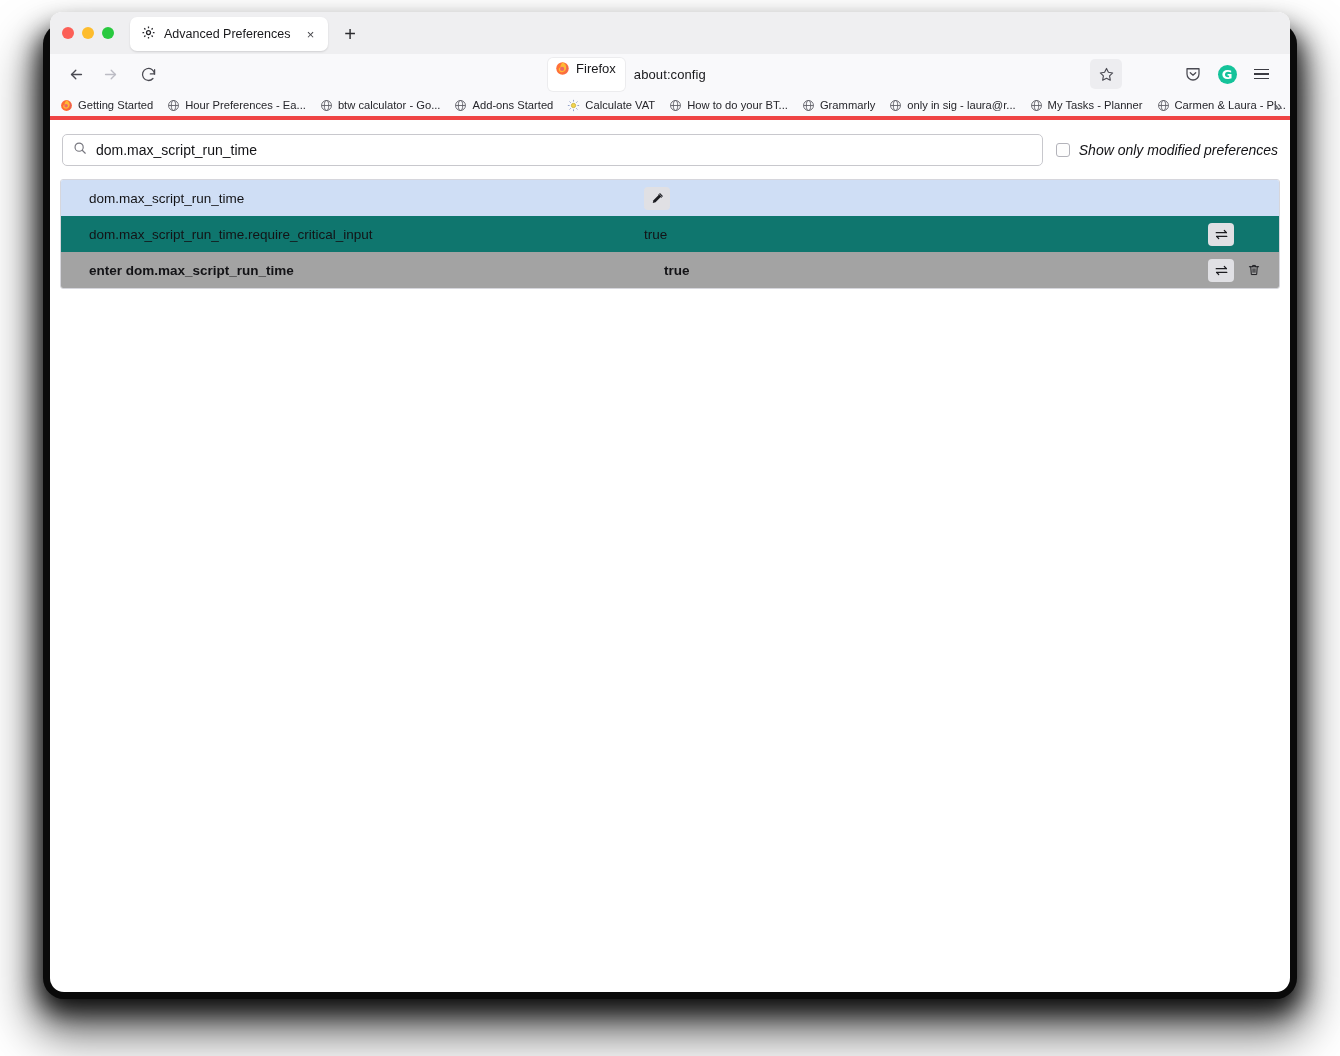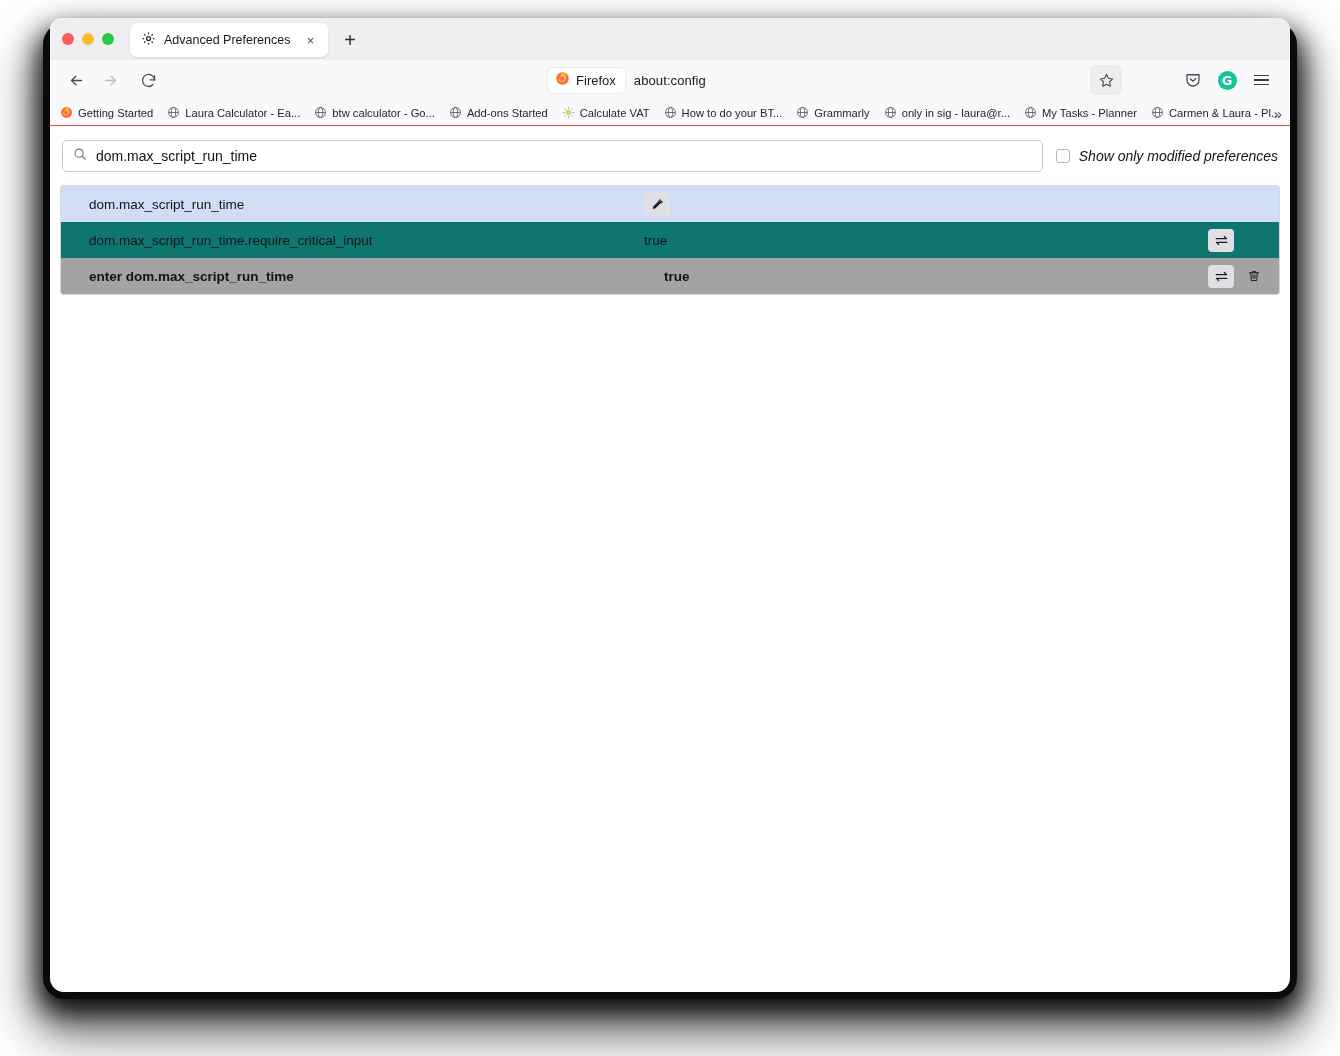--- a/index.html
+++ b/index.html
@@ -17,21 +17,21 @@
     width: 1240px; height: 962px;
     border-radius: 14px;
     background: #ffffff;
     box-shadow:
       0 0 0 7px #0a0a0a,
       0 10px 26px 10px rgba(0,0,0,0.92),
       0 26px 46px 18px rgba(0,0,0,0.55);
   }
   #browser-window {
     position: absolute;
-    left: 50px; top: 18px;
+    left: 50px; top: 12px;
     width: 1240px; height: 962px;
     border-radius: 12px;
     overflow: hidden;
     background: #ffffff;
     display: flex;
     flex-direction: column;
   }
 
   
   .tabstrip {
@@ -89,23 +89,23 @@
   }
   .navbtn.disabled { color: #bcbcc4; }
 
   .urlwrap {
     flex: 1; height: 30px;
     display: flex; align-items: center; justify-content: center;
     position: relative;
   }
   .urlinner { display: flex; align-items: center; gap: 9px; }
   .chip {
-    display: flex; align-items: center; gap: 6px;
+    display: flex; align-items: flex-start; gap: 6px;
     background: #ffffff; border-radius: 5px;
-    padding: 3px 9px 3px 7px;
+    padding: 3px 9px 11px 7px;
     box-shadow: 0 0 0 1px rgba(0,0,0,0.05);
   }
   .chip-label { font-size: 13px; color: #18181b; }
   .url-text { font-size: 13px; color: #18181b; letter-spacing: 0.1px; }
 
   .toolbar-right { display: flex; align-items: center; gap: 4px; }
   .star-btn {
     width: 32px; height: 30px; border-radius: 5px; background: #ededf0;
     display: flex; align-items: center; justify-content: center;
     margin-right: 52px;
@@ -121,21 +121,21 @@
     color: #fff; font-size: 13px; font-weight: 700;
     font-family: "DejaVu Sans", sans-serif;
   }
   .hamburger { display: flex; flex-direction: column; gap: 3px; }
   .hamburger i { display: block; width: 15px; height: 1.6px; background: #3b3b42; }
 
   
   .bookmarks {
     height: 26px;
     background: #f9f9fb;
-    border-bottom: 1px solid #ef4444;
+    border-bottom: 4px solid #ef4444;
     display: flex; align-items: center;
     padding: 0 10px 0 10px;
     gap: 14px;
     position: relative;
   }
   .bm { display: flex; align-items: center; gap: 5px; white-space: nowrap; }
   .bm-label { font-size: 11.2px; color: #26262b; }
   .bm-ico { width: 13px; height: 13px; display: block; flex: 0 0 13px; }
   .chev-more {
     position: absolute; right: 8px; top: 50%; transform: translateY(-50%);
@@ -300,21 +300,21 @@
         <span class="bm-label">Getting Started</span>
       </div>
       <div class="bm">
         <span style="display: flex;">
           <svg class="bm-ico" viewBox="0 0 24 24" fill="none" stroke="#5b5b64" stroke-width="1.6">
             <circle cx="12" cy="12" r="9.2"></circle>
             <ellipse cx="12" cy="12" rx="4" ry="9.2"></ellipse>
             <path d="M2.8 12h18.4"></path>
           </svg>
         </span>
-        <span class="bm-label">Laura Calculator - Ea...</span>
+        <span class="bm-label">Hour Preferences - Ea...</span>
       </div>
       <div class="bm">
         <span style="display: flex;">
           <svg class="bm-ico" viewBox="0 0 24 24" fill="none" stroke="#5b5b64" stroke-width="1.6">
             <circle cx="12" cy="12" r="9.2"></circle>
             <ellipse cx="12" cy="12" rx="4" ry="9.2"></ellipse>
             <path d="M2.8 12h18.4"></path>
           </svg>
         </span>
         <span class="bm-label">btw calculator - Go...</span>

